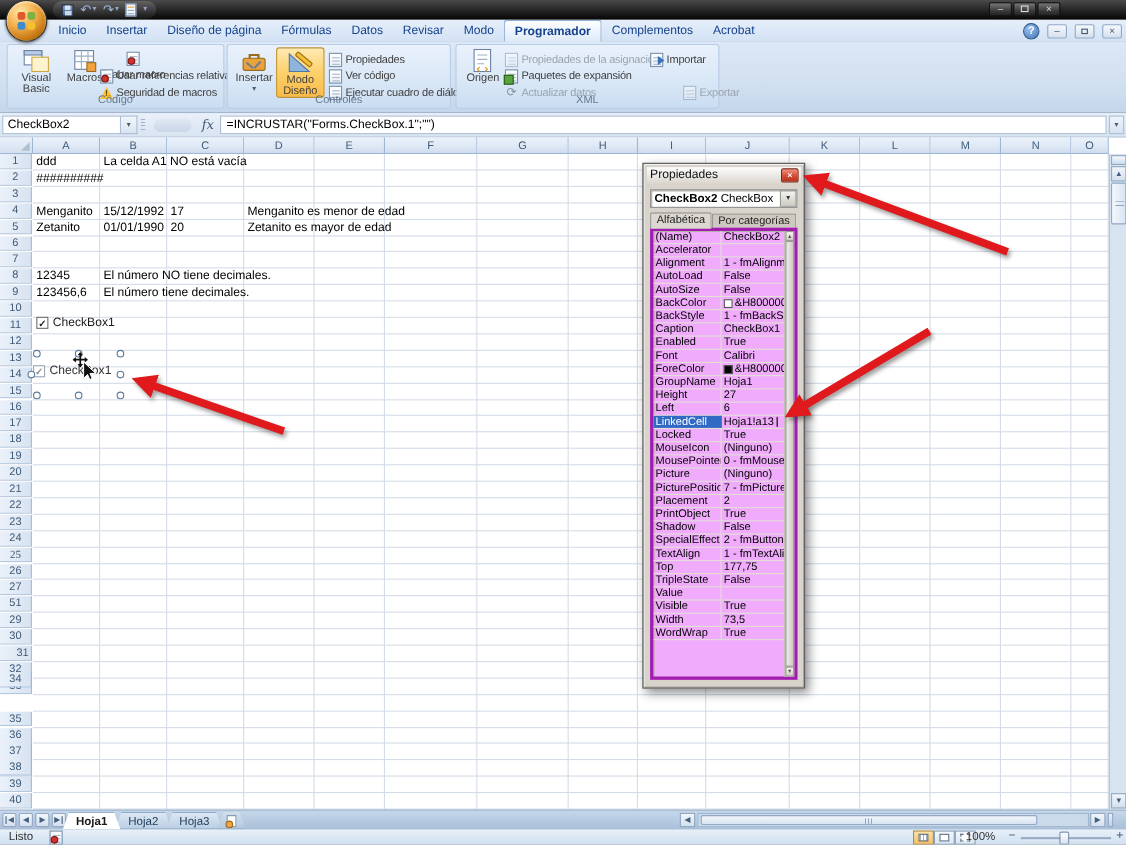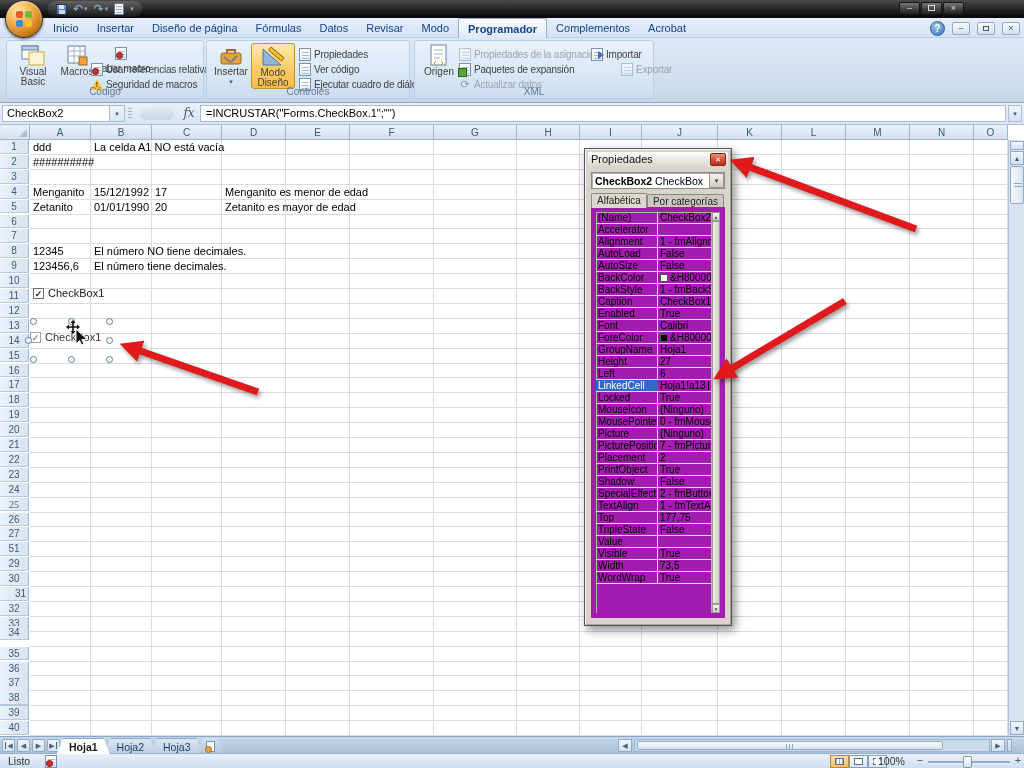--- a/index.html
+++ b/index.html
@@ -129,22 +129,22 @@
   .pw-sel{position:absolute;left:6px;right:6px;top:23px;height:17px;background:#fff;
           border:1px solid #8a8a8a;box-shadow:inset 1px 1px 0 #b5b1a8;font-size:10.5px;padding:2px 3px;white-space:nowrap;overflow:hidden;}
   .pw-sel b{font-weight:bold;}
   .pw-seldd{position:absolute;right:7px;top:24px;width:15px;height:15px;
             background:linear-gradient(#f4f3f0,#cfcbc2);border:1px solid #9a9a94;
             font-size:7px;color:#333;text-align:center;line-height:14px;}
   .pw-tabs{position:absolute;left:6px;top:44px;height:15px;display:flex;align-items:flex-end;}
   .ptab{height:14px;padding:0 5px;font-size:10px;color:#222;background:#cdc9c1;
         border:1px solid #8a8a8a;border-bottom:none;border-radius:2px 2px 0 0;line-height:14px;white-space:nowrap;}
   .ptab.active{background:#dcd8d0;height:15px;position:relative;z-index:2;}
-  .pw-grid{position:absolute;left:6px;right:6px;top:58px;bottom:7px;background:#a21caf;
-           border:5px solid #a21caf;box-shadow:inset 1px 1px 0 #b5b1a8;}
+  .pw-grid{position:absolute;left:6px;right:6px;top:58px;bottom:7px;background:#f0abfc;
+           border:3px solid #a21caf;box-shadow:inset 1px 1px 0 #b5b1a8;}
   #prop-list{position:absolute;left:0;top:0;right:9px;bottom:0;overflow:hidden;}
   .prow{display:flex;height:12px;border-bottom:1px solid #e2dfd7;font-size:10px;line-height:11px;color:#000;}
   .pname{width:62px;padding:0 2px;border-right:1px solid #e2dfd7;overflow:hidden;white-space:nowrap;flex:none;}
   .pval{flex:1;padding:0 2px;overflow:hidden;white-space:nowrap;display:flex;align-items:center;gap:2px;}
   .prow.sel .pname{background:#316ac5;color:#fff;border-right-color:#316ac5;}
   .swatch{width:8px;height:8px;border:1px solid #555;flex:none;}
   .caret{width:1px;height:9px;background:#000;flex:none;}
   .pw-sb{position:absolute;right:0;top:0;bottom:0;width:9px;background:#e7e4dd;border-left:1px solid #b5b1a8;}
   .pw-sb .sbarr{position:absolute;left:0;width:8px;height:9px;font-size:5px;color:#555;text-align:center;line-height:9px;
                 background:linear-gradient(#f6f5f2,#d4d0c7);border:1px solid #9a9a94;}
@@ -368,21 +368,21 @@
         <span>Paquetes de expansión</span>
       </div>
       <div class="smbtn dis" style="left:44px;top:36px;">
         <span class="refresh">⟳</span>
         <span>Actualizar datos</span>
       </div>
       <div class="smbtn" style="left:176px;top:6px;">
         <span class="icn arr-blue"></span>
         <span>Importar</span>
       </div>
-      <div class="smbtn dis" style="left:176px;top:21px;padding-left:30px;">
+      <div class="smbtn dis" style="left:176px;top:36px;padding-left:30px;">
         <span class="icn greyed"></span>
         <span>Exportar</span>
       </div>
       <div class="glabel">XML</div>
     </div>
   </div>
 
   <div id="fbar">
     <div id="namebox">CheckBox2</div>
     <div id="namedd">▾</div>
@@ -510,21 +510,21 @@
       <div class="rh" style="top: 342.7px; height: 13.9px; line-height: 13.9px;">24</div>
       <div class="rh" style="top: 357.6px; height: 13.9px; line-height: 13.9px; font-family: Liberation Serif, serif;">25</div>
       <div class="rh" style="top: 372.5px; height: 13.9px; line-height: 13.9px;">26</div>
       <div class="rh" style="top: 387.4px; height: 13.9px; line-height: 13.9px;">27</div>
       <div class="rh" style="top: 402.3px; height: 13.9px; line-height: 13.9px;">51</div>
       <div class="rh" style="top: 417.2px; height: 13.9px; line-height: 13.9px;">29</div>
       <div class="rh" style="top: 432.1px; height: 13.9px; line-height: 13.9px;">30</div>
       <div class="rh" style="top: 447px; height: 13.9px; line-height: 13.9px; padding-left: 13px;">31</div>
       <div class="rh" style="top: 461.9px; height: 13.9px; line-height: 13.9px;">32</div>
       <div class="rh" style="top: 476.8px; height: 13.9px; line-height: 13.9px;">33</div>
-      <div class="rh" style="top: 486px; height: 13.9px; line-height: 13.9px;">34</div>
+      <div class="rh" style="top: 471px; height: 13.9px; line-height: 13.9px;">34</div>
       <div class="rh" style="top: 506.6px; height: 13.9px; line-height: 13.9px;">35</div>
       <div class="rh" style="top: 521.5px; height: 28px; line-height: 13.9px;">36</div>
       <div class="rh" style="top: 536.4px; height: 30px; line-height: 13.9px;">37</div>
       <div class="rh" style="top: 551.3px; height: 13.9px; line-height: 13.9px;">38</div>
       <div class="rh" style="top: 566.2px; height: 13.9px; line-height: 13.9px;">39</div>
       <div class="rh" style="top: 581.1px; height: 13.9px; line-height: 13.9px;">40</div>
     </div>
 
   <div class="xlcheck" style="left:33px;top:287px;">
     <span class="cbox">✓</span>

